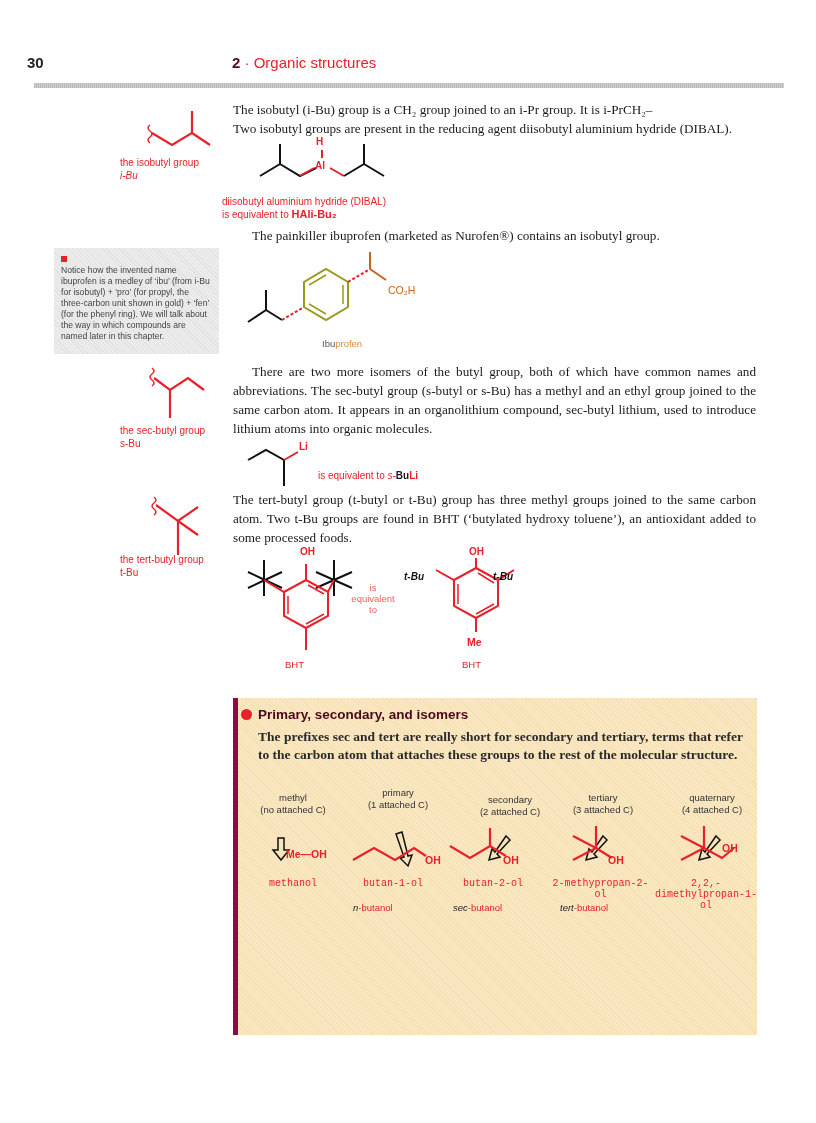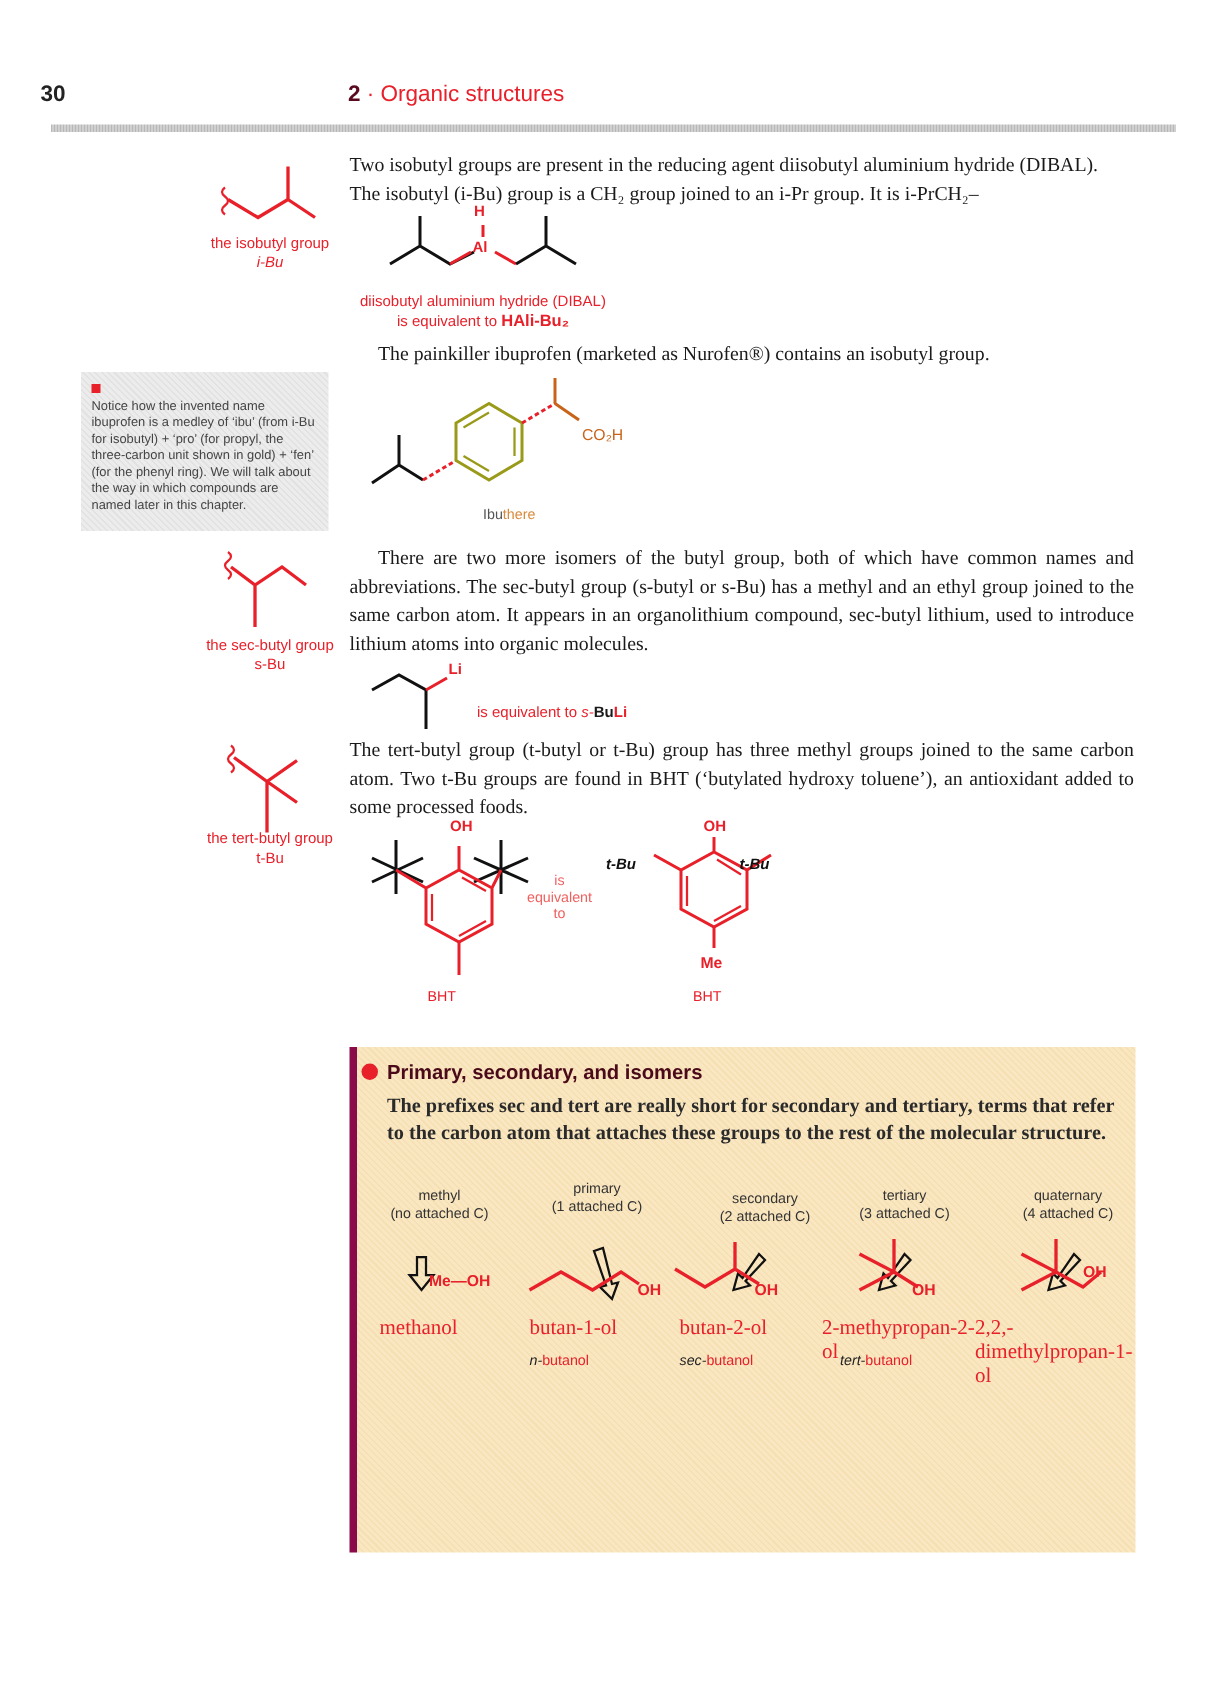--- a/index.html
+++ b/index.html
@@ -6,51 +6,51 @@
   html, body { width: 816px; height: 1123px; background: #ffffff; overflow: hidden; }
   body { position: relative; font-family: "Liberation Serif", serif; color: #1a1a1a; }
   .abs { position: absolute; }
   .sans { font-family: "Liberation Sans", sans-serif; }
   .red { color: #e8202a; }
   .page-num { left: 27px; top: 54px; font-family: "Liberation Sans", sans-serif; font-weight: bold; font-size: 15px; color: #222; }
   .chapter { left: 232px; top: 54px; font-family: "Liberation Sans", sans-serif; font-size: 15px; color: #e8202a; }
   .chapter b { color: #5a0a1e; }
   .rule { left: 34px; top: 83px; width: 750px; height: 5px; background: repeating-linear-gradient(90deg,#b8b8b8 0 1px,#d0d0d0 1px 2px); }
   .body-text { font-size: 13.2px; line-height: 19px; }
-  .caption { font-family: "Liberation Sans", sans-serif; font-size: 10px; color: #e8202a; text-align: center; line-height: 13px; }
+  .caption { font-family: "Liberation Sans", sans-serif; font-size: 10px; color: #e8202a; line-height: 13px; }
   .note { left: 54px; top: 248px; width: 165px; height: 106px; background: repeating-linear-gradient(45deg,#e2e2e2 0 1px,#ececec 1px 3px); padding: 8px 6px 4px 7px; font-family: "Liberation Sans", sans-serif; font-size: 8.6px; line-height: 11px; color: #444; }
   .note .sq { width: 6px; height: 6px; background: #e8202a; margin-bottom: 3px; }
   .box { left: 233px; top: 698px; width: 524px; height: 337px; background: repeating-linear-gradient(45deg,#f6dfb2 0 1px,#f9e7c2 1px 3px); border-left: 5px solid #8a0a4a; }
   .box-title { left: 20px; top: 9px; font-family: "Liberation Sans", sans-serif; font-weight: bold; font-size: 13.5px; color: #4a0a1a; }
   .box-dot { left: 3px; top: 11px; width: 11px; height: 11px; border-radius: 50%; background: #e8202a; }
   .box-text { font-size: 13.5px; line-height: 18px; font-weight: bold; color: #2a2a2a; font-family: "Liberation Serif", serif; }
   .lbl { font-family: "Liberation Sans", sans-serif; font-size: 9.5px; color: #333; text-align: center; line-height: 12px; }
-  .mol-name { font-family: Liberation Serif, serif; font-size: 14px; color: #e8202a; }
+  .mol-name { font-family: Liberation Mono, monospace; font-size: 10px; color: #e8202a; text-align: center; }
   .trivial { font-family: "Liberation Sans", sans-serif; font-size: 9.5px; color: #e8202a; text-align: left; }
   .trivial i { color: #222; }
   svg { position: absolute; overflow: visible; }
 </style>
 </head>
 <body>
 
 <div class="abs page-num">30</div>
 <div class="abs chapter"><b>2</b><span> · </span><span>Organic structures</span></div>
 <div class="abs rule"></div>
 
 <svg style="left:140px;top:103px" width="80" height="50">
   <path d="M10 22 q-4 3 0 6 q4 3 0 6 q-4 3 0 6" stroke="#e8202a" stroke-width="1.5" fill="none"></path>
   <path d="M12 30 L32 42 L52 30 L52 8 M52 30 L70 42" stroke="#e8202a" stroke-width="2.2" fill="none"></path>
 </svg>
 <div class="abs caption" style="left:120px;top:156px;width:120px">
   <div>the isobutyl group</div>
   <div style="font-style:italic">i-Bu</div>
 </div>
 <div class="abs body-text" style="left:233px;top:100px;width:540px">
+  <div>The isobutyl (i-Bu) group is a CH₂ group joined to an i-Pr group. It is i-PrCH₂–</div>
   <div>Two isobutyl groups are present in the reducing agent diisobutyl aluminium hydride (DIBAL).</div>
-  <div>The isobutyl (i-Bu) group is a CH₂ group joined to an i-Pr group. It is i-PrCH₂–</div>
 </div>
 
 <svg style="left:258px;top:138px" width="130" height="50">
   <path d="M2 38 L22 26 L22 6 M22 26 L42 38 L58 30" stroke="#111" stroke-width="2" fill="none"></path>
   <path d="M42 38 L56 30 M72 30 L86 38" stroke="#e8202a" stroke-width="2" fill="none"></path>
   <path d="M64 12 L64 20" stroke="#e8202a" stroke-width="2"></path>
   <path d="M86 38 L106 26 L106 6 M106 26 L126 38" stroke="#111" stroke-width="2" fill="none"></path>
 </svg>
 <div class="abs sans red" style="left:316px;top:136px;font-size:10px;font-weight:bold">H</div>
 <div class="abs sans red" style="left:315px;top:160px;font-size:10px;font-weight:bold">Al</div>
@@ -68,21 +68,21 @@
 
 <svg style="left:244px;top:252px" width="180" height="80">
   <path d="M4 70 L22 58 L22 38 M22 58 L38 68" stroke="#111" stroke-width="2" fill="none"></path>
   <path d="M38 68 L60 55" stroke="#e8202a" stroke-width="2" stroke-dasharray="3,2" fill="none"></path>
   <path d="M60 55 L60 30 L82 17 L104 30 L104 55 L82 68 Z" stroke="#9a9a1a" stroke-width="2" fill="none"></path>
   <path d="M65 33 L82 23 M99 33 L99 52 M82 62 L65 52" stroke="#9a9a1a" stroke-width="1.5" fill="none"></path>
   <path d="M104 30 L126 17" stroke="#e8202a" stroke-width="2" stroke-dasharray="3,2" fill="none"></path>
   <path d="M126 17 L126 0 M126 17 L142 28" stroke="#c8641a" stroke-width="2" fill="none"></path>
 </svg>
 <div class="abs sans" style="left:388px;top:284px;font-size:10.5px;font-weight:normal;color:#c8641a">CO₂H</div>
-<div class="abs sans" style="left:322px;top:338px;font-size:9.5px"><span style="color:#555">Ibu</span><span style="color:#d88a3a">there</span></div>
+<div class="abs sans" style="left:322px;top:338px;font-size:9.5px"><span style="color:#555">Ibu</span><span style="color:#d88a3a">profen</span></div>
 
 <svg style="left:140px;top:366px" width="80" height="55">
   <path d="M12 2 q4 3 0 6 q-4 3 0 6 q4 3 0 6" stroke="#e8202a" stroke-width="1.5" fill="none"></path>
   <path d="M14 12 L30 24 L48 12 L64 24 M30 24 L30 52" stroke="#e8202a" stroke-width="2.2" fill="none"></path>
 </svg>
 <div class="abs caption" style="left:120px;top:424px;width:120px">
   <div>the sec-butyl group</div>
   <div>s-Bu</div>
 </div>
 <div class="abs body-text" style="left:233px;top:362px;width:523px;text-indent:19px;text-align:justify">There are two more isomers of the butyl group, both of which have common names and abbreviations. The sec-butyl group (s-butyl or s-Bu) has a methyl and an ethyl group joined to the same carbon atom. It appears in an organolithium compound, sec-butyl lithium, used to introduce lithium atoms into organic molecules.</div>

